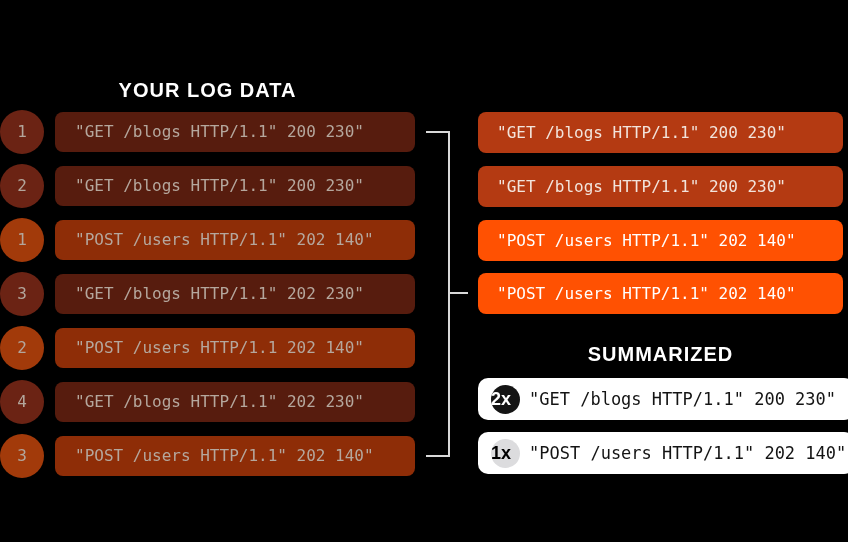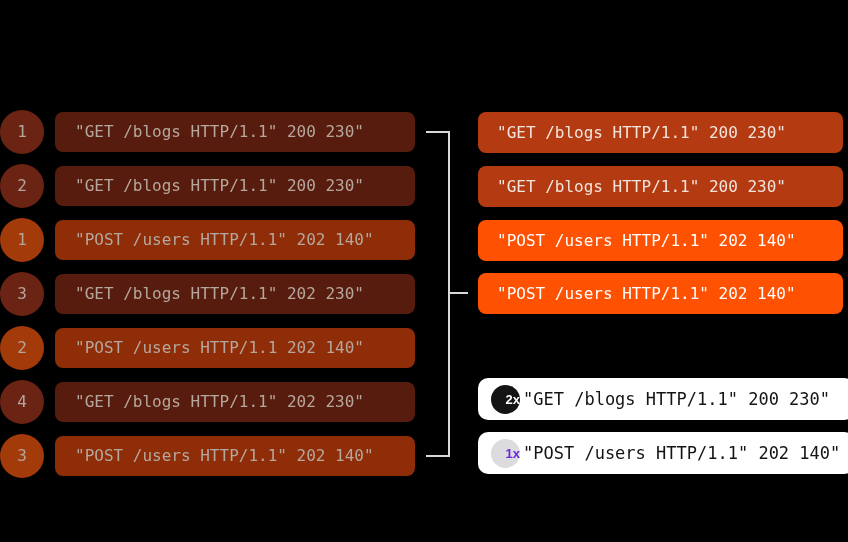--- a/index.html
+++ b/index.html
@@ -67,41 +67,43 @@
     position: absolute; left: 478px;
     width: 376px; height: 42px; border-radius: 10px;
     background: #FFFFFF; color: #141414;
     display: flex; align-items: center;
     font-family: "DejaVu Sans Mono", "Liberation Mono", monospace;
     font-size: 17px;
     white-space: nowrap;
   }
   .srow-badge {
     flex: 0 0 auto;
-    margin-left: 13px; margin-right: 3px;
+    margin-left: 13px; margin-right: 9px;
     width: 29px; height: 29px; border-radius: 50%;
     font-family: "Liberation Sans", sans-serif;
-    font-weight: 700; font-size: 13px;
-    line-height: 29px; text-align: right;
+    font-weight: 700; font-size: 18px;
+    line-height: 29px; text-align: left;
   }
   .srow-badge.dark  { background: #141414; color: #FFFFFF; }
-  .srow-badge.light { background: #DCDCDE; color: #6d28d9; }
+  .srow-badge.light { background: #DCDCDE; color: #000000; }
 
   
   .br { position: absolute; background: #D9D9D9; }
   .br-top    { left: 426px; top: 131px; width: 23px; height: 2px; }
   .br-vert   { left: 448px; top: 131px; width: 2px;  height: 326px; }
   .br-mid    { left: 448px; top: 292px; width: 20px; height: 2px; }
   .br-bottom { left: 426px; top: 455px; width: 23px; height: 2px; }
 </style>
 </head>
 <body>
 
 <div class="canvas">
 
+  <div class="title left-title">YOUR LOG DATA</div>
+  <div class="title summ-title">SUMMARIZED</div>
 
   <div id="left-rows">
       <div class="lrow" style="top: 112px;">
     <div class="lrow-badge get">1</div>
     <div class="lrow-pill get">"GET /blogs HTTP/1.1" 200 230"</div>
   </div>
       <div class="lrow" style="top: 166px;">
     <div class="lrow-badge get">2</div>
     <div class="lrow-pill get">"GET /blogs HTTP/1.1" 200 230"</div>
   </div>

